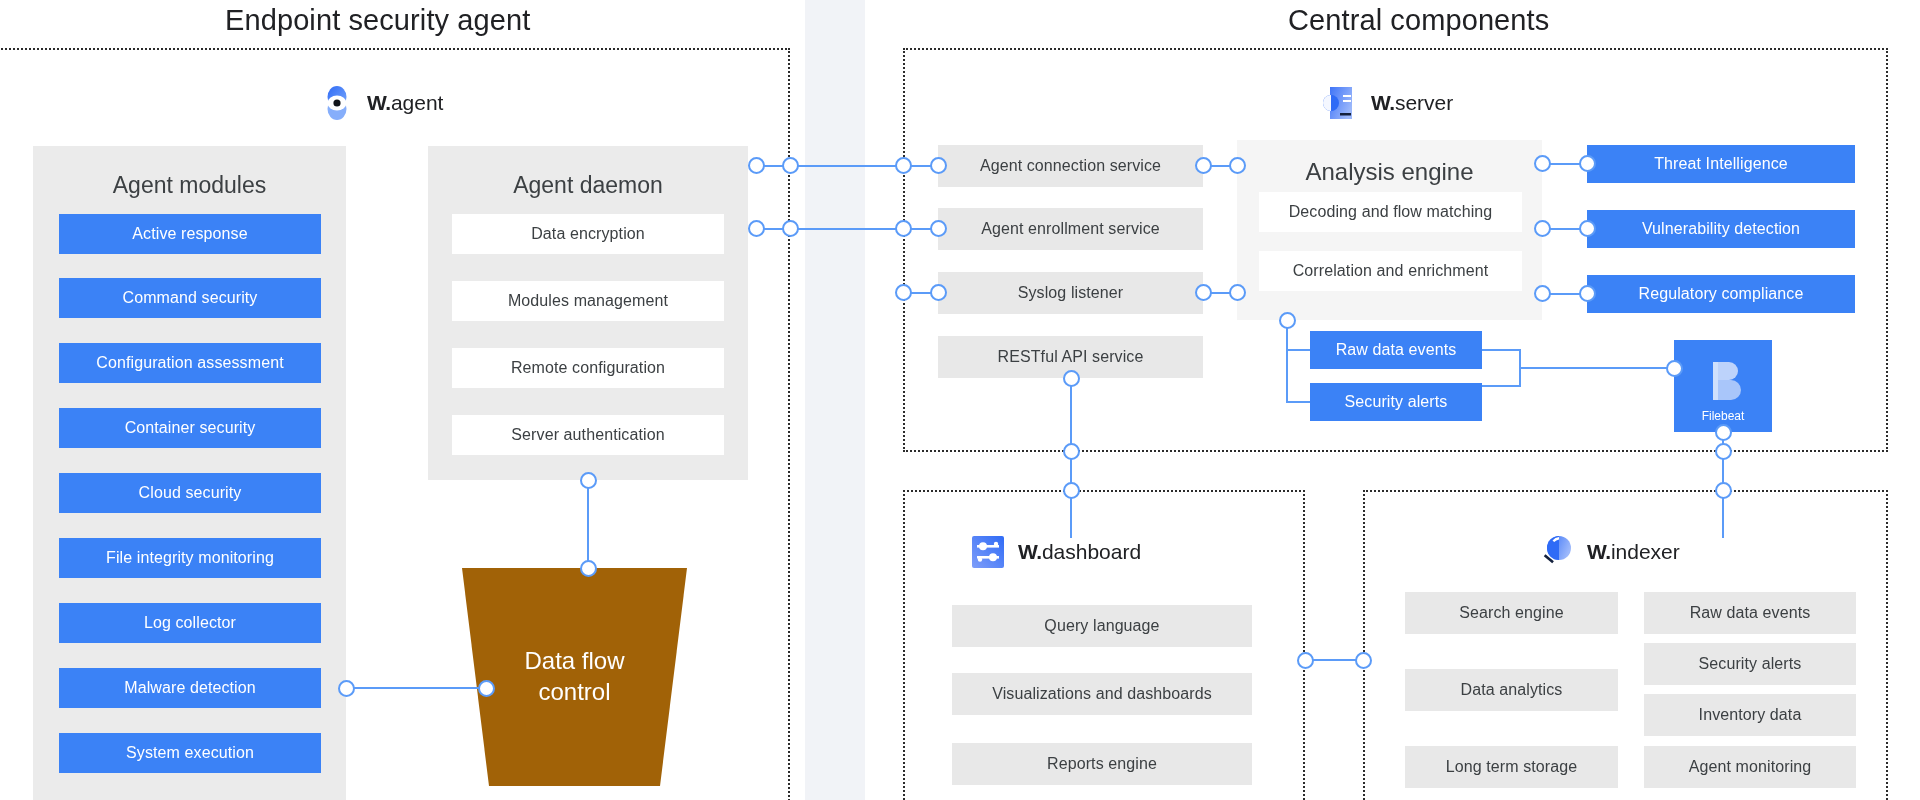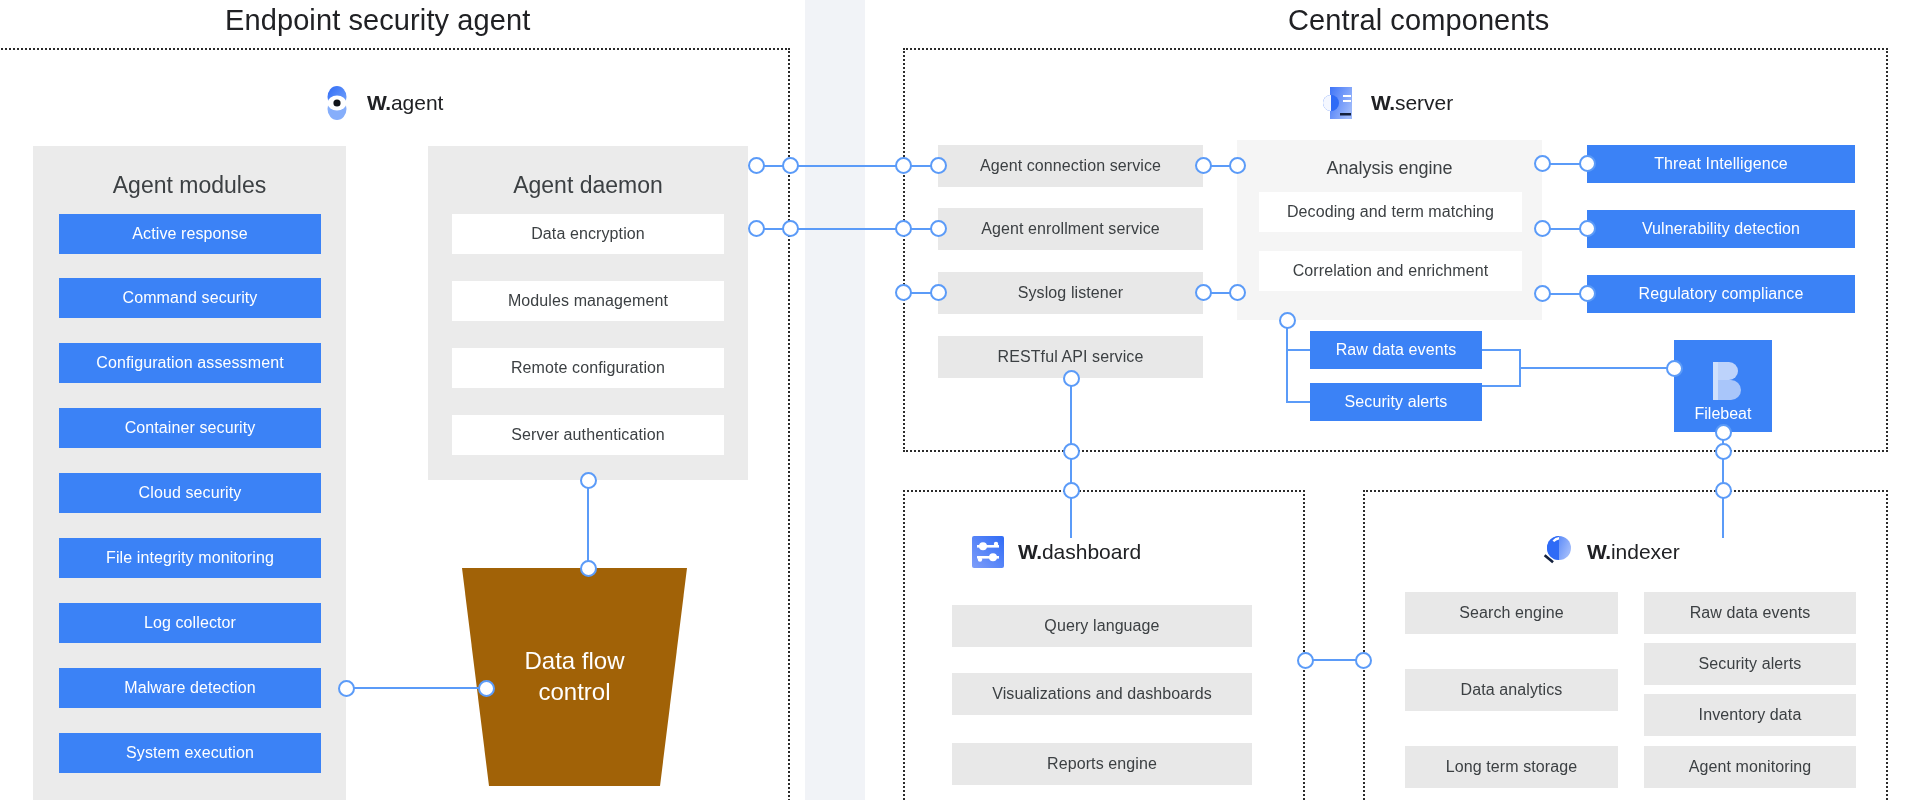--- a/index.html
+++ b/index.html
@@ -104,21 +104,21 @@
   .filebeat{
     position:absolute;
     background:#3b82f6;
     display:flex;
     flex-direction:column;
     align-items:center;
     justify-content:flex-start;
     padding-top:8px;
     box-sizing:border-box;
   }
-  .filebeat .fb-label{color:#ffffff;font-size:16px;position:absolute;bottom:9px;left:0;right:0;text-align:center;}
+  .filebeat .fb-label{color:#ffffff;font-size:12px;position:absolute;bottom:9px;left:0;right:0;text-align:center;}
 </style>
 </head>
 <body>
 
 <div class="stage">
 
   <div class="gap-band" style="left:805px;"></div>
 
   <div class="section-title" style="left:225px;top:4px;">Endpoint security agent</div>
   <div class="section-title" style="left:1288px;top:4px;">Central components</div>
@@ -203,23 +203,23 @@
       <b>W.</b><span class="word">server</span>
     </span>
   </div>
 
   <div class="box grey" style="left:938px;top:145px;width:265px;height:42px;">Agent connection service</div>
   <div class="box grey" style="left:938px;top:208px;width:265px;height:42px;">Agent enrollment service</div>
   <div class="box grey" style="left:938px;top:272px;width:265px;height:42px;">Syslog listener</div>
   <div class="box grey" style="left:938px;top:336px;width:265px;height:42px;">RESTful API service</div>
 
   <div class="group-panel light" style="left:1237px;top:140px;width:305px;height:180px;">
-    <div class="group-title" style="top:18px;font-size:18px;">Analysis engine</div>
-  </div>
-  <div class="box white" style="left:1259px;top:192px;width:263px;height:40px;">Decoding and term matching</div>
+    <div class="group-title" style="top:18px;font-size:24px;">Analysis engine</div>
+  </div>
+  <div class="box white" style="left:1259px;top:192px;width:263px;height:40px;">Decoding and flow matching</div>
   <div class="box white" style="left:1259px;top:251px;width:263px;height:40px;">Correlation and enrichment</div>
 
   <div class="box blue" style="left:1587px;top:145px;width:268px;height:38px;">Threat Intelligence</div>
   <div class="box blue" style="left:1587px;top:210px;width:268px;height:38px;">Vulnerability detection</div>
   <div class="box blue" style="left:1587px;top:275px;width:268px;height:38px;">Regulatory compliance</div>
 
   <div class="box blue" style="left:1310px;top:331px;width:172px;height:38px;">Raw data events</div>
   <div class="box blue" style="left:1310px;top:383px;width:172px;height:38px;">Security alerts</div>
 
   <div class="filebeat" style="left:1674px;top:340px;width:98px;height:92px;">

